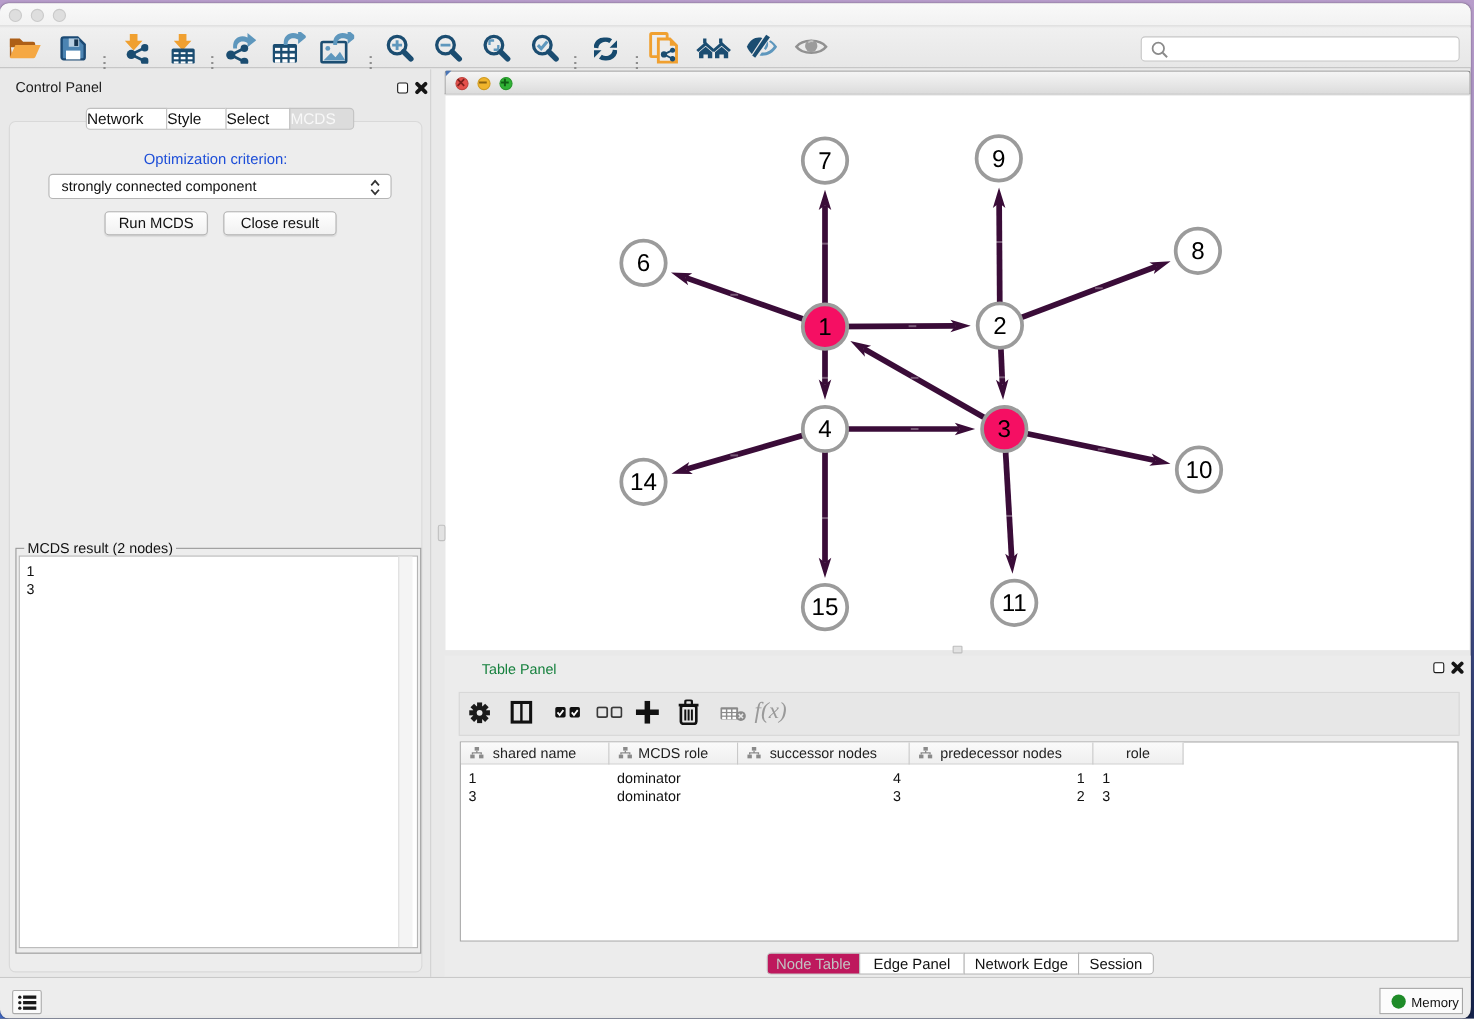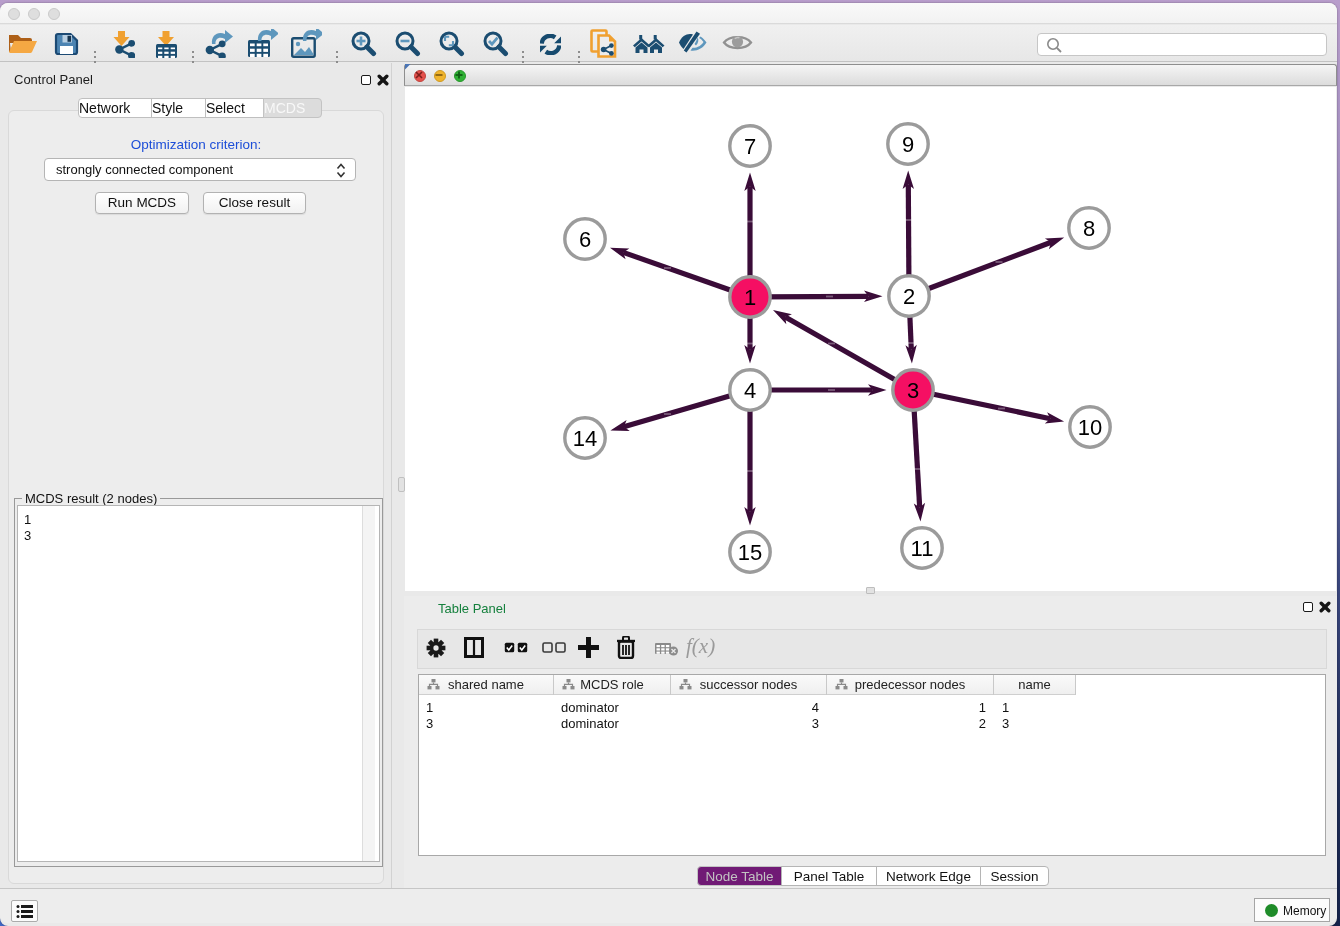--- a/index.html
+++ b/index.html
@@ -409,35 +409,35 @@
             </svg>
           </span>successor nodes</div>
         <div class="th" style="left:408px;width:167px;"><span style="position:absolute;left:8px;top:4px;line-height:0;">
             <svg class="treeico" width="13" height="11" viewBox="0 0 13 11">
               <rect x="4.5" y="0" width="4" height="3.4" fill="#8a8a8a"></rect>
               <rect x="0.5" y="7" width="4" height="3.4" fill="#8a8a8a"></rect>
               <rect x="8.5" y="7" width="4" height="3.4" fill="#8a8a8a"></rect>
               <path d="M6.5,3.4 v2 M2.5,7 v-1.6 h8 v1.6" stroke="#8a8a8a" stroke-width="1.2" fill="none"></path>
             </svg>
           </span>predecessor nodes</div>
-        <div class="th" style="left:575px;width:82px;">name</div>
+        <div class="th" style="left:575px;width:82px;">role</div>
       </div>
     <div class="cell" style="left:7px;top:25px;">1</div>
       <div class="cell" style="left:142px;top:25px;">dominator</div>
       <div class="cell" style="left:252px;top:25px;width:148px;text-align:right;">4</div>
       <div class="cell" style="left:408px;top:25px;width:159px;text-align:right;">1</div>
       <div class="cell" style="left:583px;top:25px;">1</div>
       <div class="cell" style="left:7px;top:41px;">3</div>
       <div class="cell" style="left:142px;top:41px;">dominator</div>
       <div class="cell" style="left:252px;top:41px;width:148px;text-align:right;">3</div>
       <div class="cell" style="left:408px;top:41px;width:159px;text-align:right;">2</div>
       <div class="cell" style="left:583px;top:41px;">3</div>
   </div>
-  <div class="btab" style="left:293px; width:85px; background:#701a75; color:#c2c2c2; border-radius:4px 0 0 4px; border-color:#c3c3c3;">Node Table</div>
-  <div class="btab" style="left:377px; width:96px;">Panel Table</div>
+  <div class="btab" style="left:293px; width:85px; background:#be185d; color:#c2c2c2; border-radius:4px 0 0 4px; border-color:#c3c3c3;">Node Table</div>
+  <div class="btab" style="left:377px; width:96px;">Edge Panel</div>
   <div class="btab" style="left:472px; width:105px;">Network Edge</div>
   <div class="btab" style="left:576px; width:69px; border-radius:0 4px 4px 0;">Session</div>
 </div>
 <div id="statusbar">
   <div id="listbtn">
       <svg width="18" height="15" style="position:absolute;left:4px;top:3px;" viewBox="0 0 18 15">
         <g fill="#1a1a1a">
           <circle cx="2" cy="2.5" r="1.5"></circle>
           <circle cx="2" cy="7.5" r="1.5"></circle>
           <circle cx="2" cy="12.5" r="1.5"></circle>

